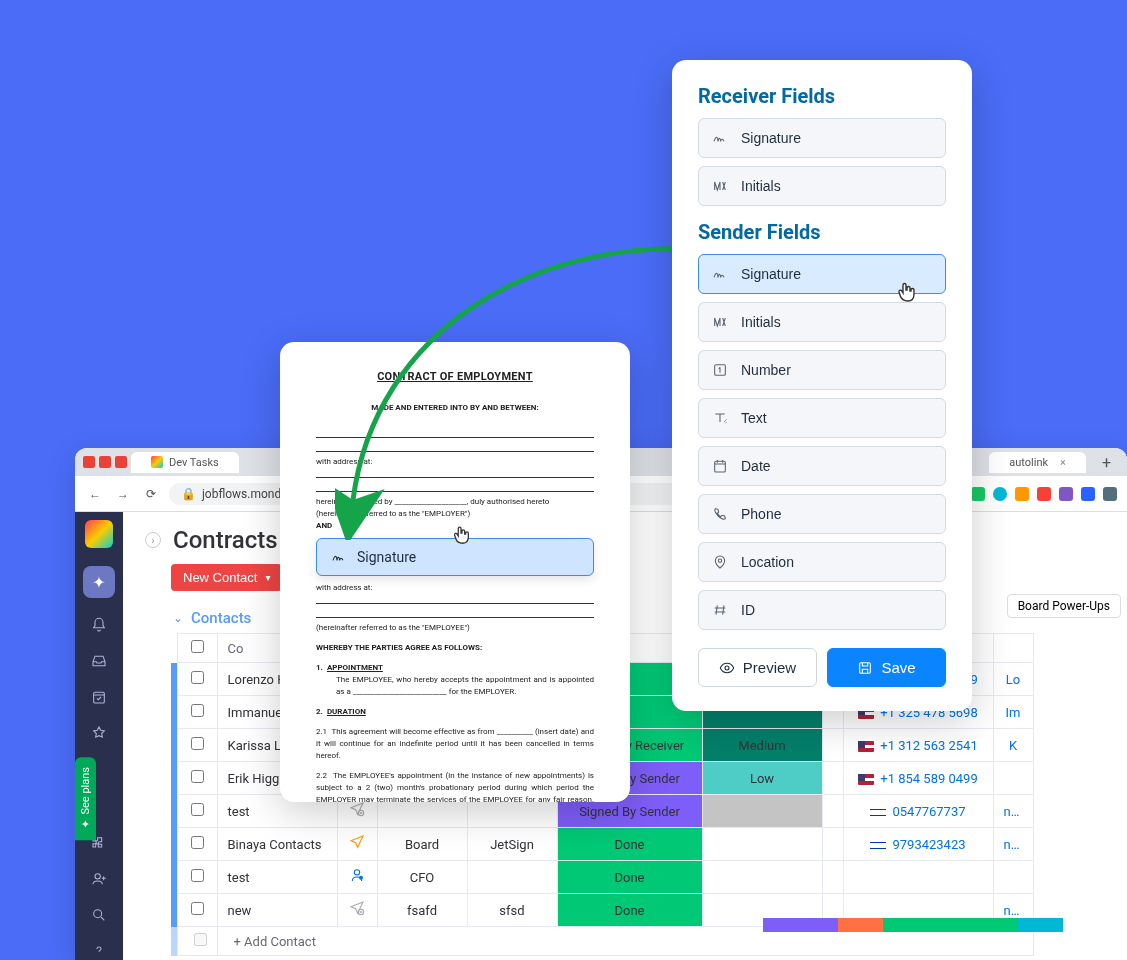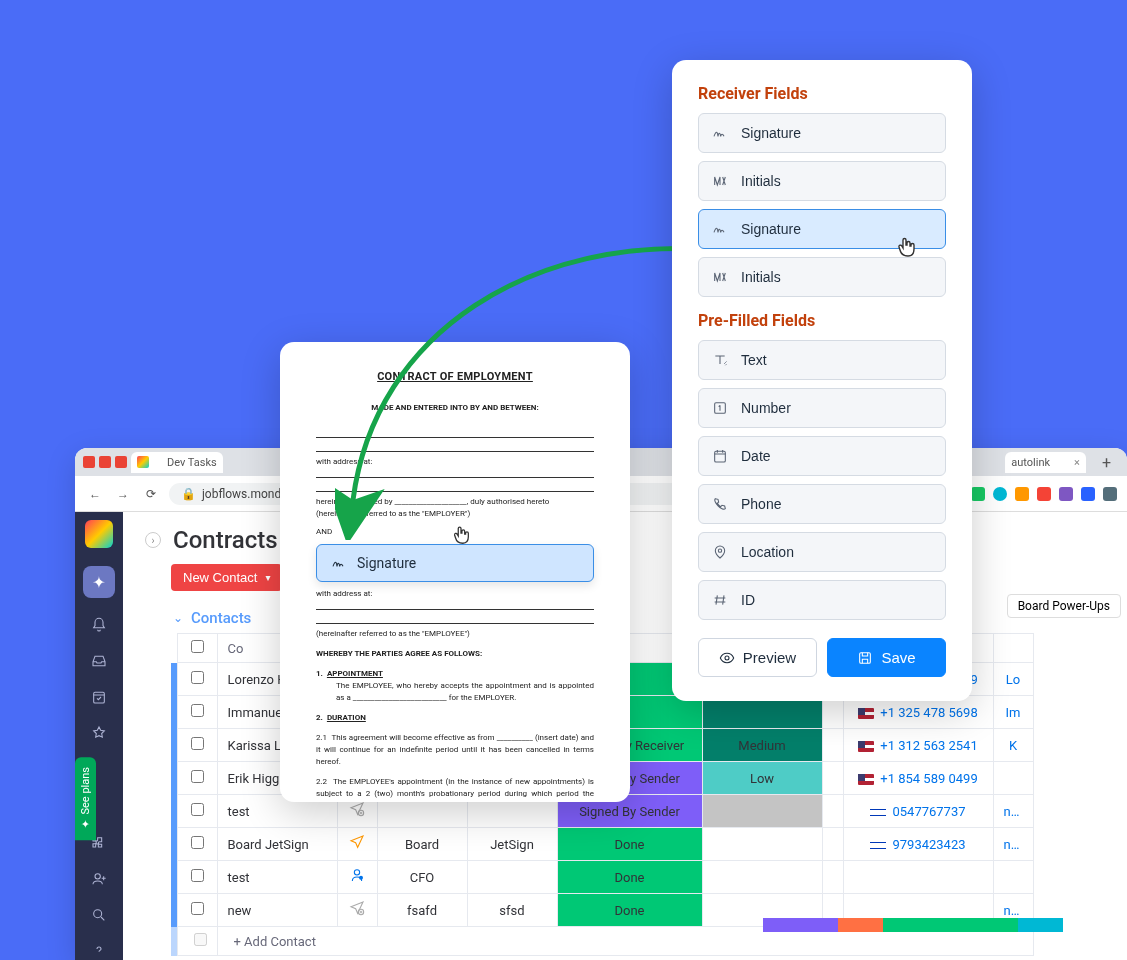--- a/index.html
+++ b/index.html
@@ -1,21 +1,21 @@
 <!DOCTYPE html>
 <html><head>
 <meta charset="utf-8">
 <style>
 * { margin: 0; padding: 0; box-sizing: border-box; }
 body { font-family: -apple-system, BlinkMacSystemFont, "Segoe UI", Roboto, sans-serif; background: #4a6cf7; width: 1127px; height: 960px; overflow: hidden; position: relative; }
 
 
 .browser-window { position: absolute; left: 75px; top: 448px; right: 0; bottom: 0; background: #fff; border-radius: 12px 12px 0 0; box-shadow: 0 8px 30px rgba(0,0,0,.15); overflow: hidden; }
 .tabs-bar { height: 28px; background: #dee1e6; display: flex; align-items: center; padding: 0 8px; font-size: 11px; gap: 4px; }
-.tab { background: #fff; border-radius: 6px 6px 0 0; padding: 4px 6px; display: flex; align-items: center; gap: 18px; color: #555; }
+.tab { background: #fff; border-radius: 6px 6px 0 0; padding: 4px 20px; display: flex; align-items: center; gap: 6px; color: #555; }
 .tab-closer { margin-left: 6px; color: #888; }
 .fav { width: 12px; height: 12px; background: #d44; border-radius: 2px; }
 .fav.gmail { background: #ea4335; }
 .fav.monday { background: linear-gradient(135deg,#ff3d57 0,#ffcb00 50%,#00d2d2 100%); }
 .addr-bar { height: 36px; background: #fff; display: flex; align-items: center; padding: 0 10px; gap: 8px; border-bottom: 1px solid #ddd; font-size: 12px; color: #555; }
 .addr-bar .navbtn { width: 20px; text-align: center; color: #555; }
 .addr-field { flex: 1; background: #f1f3f4; border-radius: 14px; padding: 4px 12px; display: flex; align-items: center; gap: 6px; color: #444; }
 .ext-icons { display: flex; gap: 8px; align-items: center; }
 .ext-ico { width: 14px; height: 14px; border-radius: 3px; }
 
@@ -71,21 +71,21 @@
 .doc-sub { text-align: center; font-weight: 700; font-size: 8px; margin-bottom: 16px; }
 .doc-line { border-bottom: 1px solid #333; height: 10px; margin-bottom: 4px; }
 .doc-text { font-size: 8px; line-height: 1.5; text-align: justify; }
 .doc-text b { font-weight: 700; }
 .doc-section { margin-top: 8px; }
 .sig-drop { background: #cfe5ff; border: 1px solid #3a8ee6; border-radius: 6px; padding: 10px 14px; display: flex; align-items: center; gap: 10px; margin: 6px 0; font-size: 14px; color: #1f2d3d; box-shadow: 0 4px 10px rgba(0,0,0,.1); }
 .cursor-hand { position: absolute; font-size: 18px; }
 
 
 .panel { position: absolute; left: 672px; top: 60px; width: 300px; background: #fff; border-radius: 14px; box-shadow: 0 10px 40px rgba(0,0,0,.2); padding: 24px 26px; }
-.panel h3 { font-size: 16px; font-weight: 700; color: #c2410c; margin-bottom: 10px; margin-top: 14px; }
+.panel h3 { font-size: 20px; font-weight: 700; color: #0369a1; margin-bottom: 10px; margin-top: 14px; }
 .panel h3:first-child { margin-top: 0; }
 .field-btn { display: flex; align-items: center; gap: 12px; width: 100%; padding: 10px 12px; border: 1px solid #d5dbe3; border-radius: 6px; background: #f4f6f9; font-size: 14px; color: #1f2d3d; margin-bottom: 8px; cursor: pointer; }
 .field-btn.active { background: #d9ebff; border-color: #3a8ee6; }
 .field-ico { width: 18px; height: 18px; display: flex; align-items: center; justify-content: center; color: #5a6474; font-size: 14px; }
 .panel-foot { display: flex; gap: 10px; margin-top: 18px; }
 .btn { flex: 1; padding: 10px; border-radius: 6px; font-size: 15px; display: flex; align-items: center; justify-content: center; gap: 8px; cursor: pointer; }
 .btn.outline { background: #fff; border: 1px solid #cfd6e0; color: #1f2d3d; }
 .btn.primary { background: #0a84ff; border: 1px solid #0a84ff; color: #fff; }
 .hand-cursor { position: absolute; font-size: 20px; pointer-events: none; }
 .arrow-svg { position: absolute; left: 335px; top: 240px; pointer-events: none; }
@@ -294,21 +294,21 @@
     <td></td>
     <td class="status st-purple">Signed By Sender</td>
     <td class="prio pr-gray"></td>
     <td style="width:18px"></td>
     <td class="phone"><span class="flag il"></span>0547767737</td>
     <td class="link">niro</td>
           </tr>
           <tr>
     <td class="leftbar"></td>
     <td class="chk"><input type="checkbox" style=""></td>
-    <td class="name">Board JetSign</td>
+    <td class="name">Binaya Contacts</td>
     <td class="icon-cell"><svg class="ico" viewBox="0 0 24 24" style="stroke:#ff9800">
                 <path d="M21 3L3 10l7 3 3 7 8-17z"></path>
               </svg></td>
     <td>Board</td>
     <td>JetSign</td>
     <td class="status st-green">Done</td>
     <td class="prio"></td>
     <td style="width:18px"></td>
     <td class="phone"><span class="flag il"></span>9793423423</td>
     <td class="link">niro+</td>
@@ -370,21 +370,21 @@
   <div class="doc-title">CONTRACT OF EMPLOYMENT</div>
   <div class="doc-sub">MADE AND ENTERED INTO BY AND BETWEEN:</div>
   <div class="doc-line"></div>
     <div class="doc-line"></div>
   <div class="doc-text">with address at:</div>
   <div class="doc-line"></div>
     <div class="doc-line"></div>
   <div class="doc-text"><span>herein represented by ____________________, duly authorised hereto</span></div>
   <div class="doc-text">(hereinafter referred to as the "EMPLOYER")</div>
 
-  <div class="doc-text" style="font-weight:400;margin-top:6px">AND</div>
+  <div class="doc-text" style="font-weight:700;margin-top:0">AND</div>
 
   <div class="sig-drop">
     <svg class="ico" viewBox="0 0 24 24">
         <path d="M3 17c3-8 5-8 6 0 1-6 3-6 4 0 1-4 3-4 5 0"></path>
       </svg>
     <span>Signature</span>
     <span class="cursor-hand" style="left:170px;top:182px">
       <svg width="22" height="22" viewBox="0 0 24 24" fill="#fff" stroke="#333" stroke-width="1.4">
           <path d="M9 11V5a1.5 1.5 0 013 0v5h1V8a1.5 1.5 0 013 0v3h1v-1a1.5 1.5 0 013 0v4c0 4-2 7-6 7s-7-2-8-6l-1-3a1.5 1.5 0 012.8-1l1.2 2z"></path>
         </svg>
@@ -436,20 +436,21 @@
       <button class="field-btn">
         <span class="field-ico">
           <svg class="ico" viewBox="0 0 24 24">
             <path d="M4 18V6l4 12 4-12v12"></path>
             <path d="M16 18l4-12M16 6l4 12"></path>
           </svg>
         </span>
         <span>Initials</span>
       </button>
     </div>
+  <h3>Sender Fields</h3>
   <div id="sec-sender" style="position:relative">
       <button class="field-btn active">
         <span class="field-ico">
           <svg class="ico" viewBox="0 0 24 24">
             <path d="M3 17c3-8 5-8 6 0 1-6 3-6 4 0 1-4 3-4 5 0"></path>
           </svg>
         </span>
         <span>Signature</span>
       </button>
       <button class="field-btn">
@@ -458,39 +459,38 @@
             <path d="M4 18V6l4 12 4-12v12"></path>
             <path d="M16 18l4-12M16 6l4 12"></path>
           </svg>
         </span>
         <span>Initials</span>
       </button>
       <span class="hand-cursor" style="left: 196px; top: 26px;"><svg width="24" height="24" viewBox="0 0 24 24" fill="#fff" stroke="#333" stroke-width="1.4">
           <path d="M9 11V5a1.5 1.5 0 013 0v5h1V8a1.5 1.5 0 013 0v3h1v-1a1.5 1.5 0 013 0v4c0 4-2 7-6 7s-7-2-8-6l-1-3a1.5 1.5 0 012.8-1l1.2 2z"></path>
         </svg></span>
     </div>
-  <h3>Pre-Filled Fields</h3>
   <div id="sec-prefilled">
+      <button class="field-btn">
+        <span class="field-ico">
+          <svg class="ico" viewBox="0 0 24 24">
+            <rect x="4" y="4" width="16" height="16" rx="2"></rect>
+            <path d="M12 8v8M10 10l2-2"></path>
+          </svg>
+        </span>
+        <span>Number</span>
+      </button>
       <button class="field-btn">
         <span class="field-ico">
           <svg class="ico" viewBox="0 0 24 24">
             <path d="M5 6h14M12 6v12"></path>
             <path d="M18 18l4-4M20 20l2-2" stroke-width="1"></path>
           </svg>
         </span>
         <span>Text</span>
-      </button>
-      <button class="field-btn">
-        <span class="field-ico">
-          <svg class="ico" viewBox="0 0 24 24">
-            <rect x="4" y="4" width="16" height="16" rx="2"></rect>
-            <path d="M12 8v8M10 10l2-2"></path>
-          </svg>
-        </span>
-        <span>Number</span>
       </button>
       <button class="field-btn">
         <span class="field-ico">
           <svg class="ico" viewBox="0 0 24 24">
             <rect x="4" y="5" width="16" height="16" rx="2"></rect>
             <path d="M4 9h16M8 3v4M16 3v4"></path>
           </svg>
         </span>
         <span>Date</span>
       </button>

